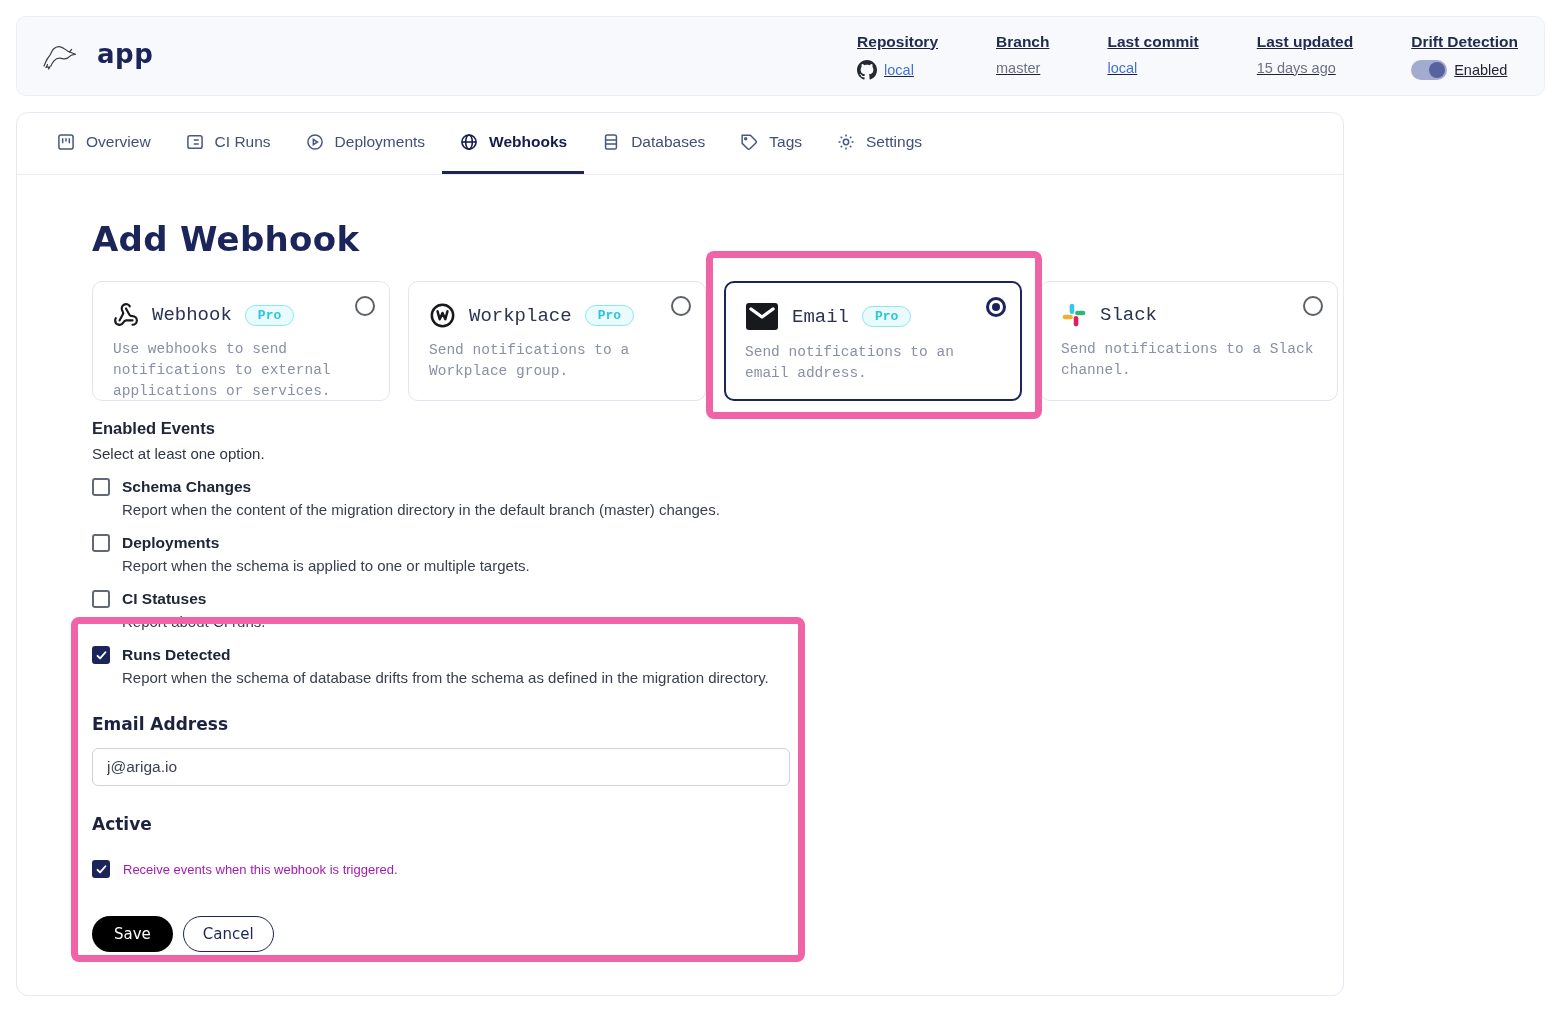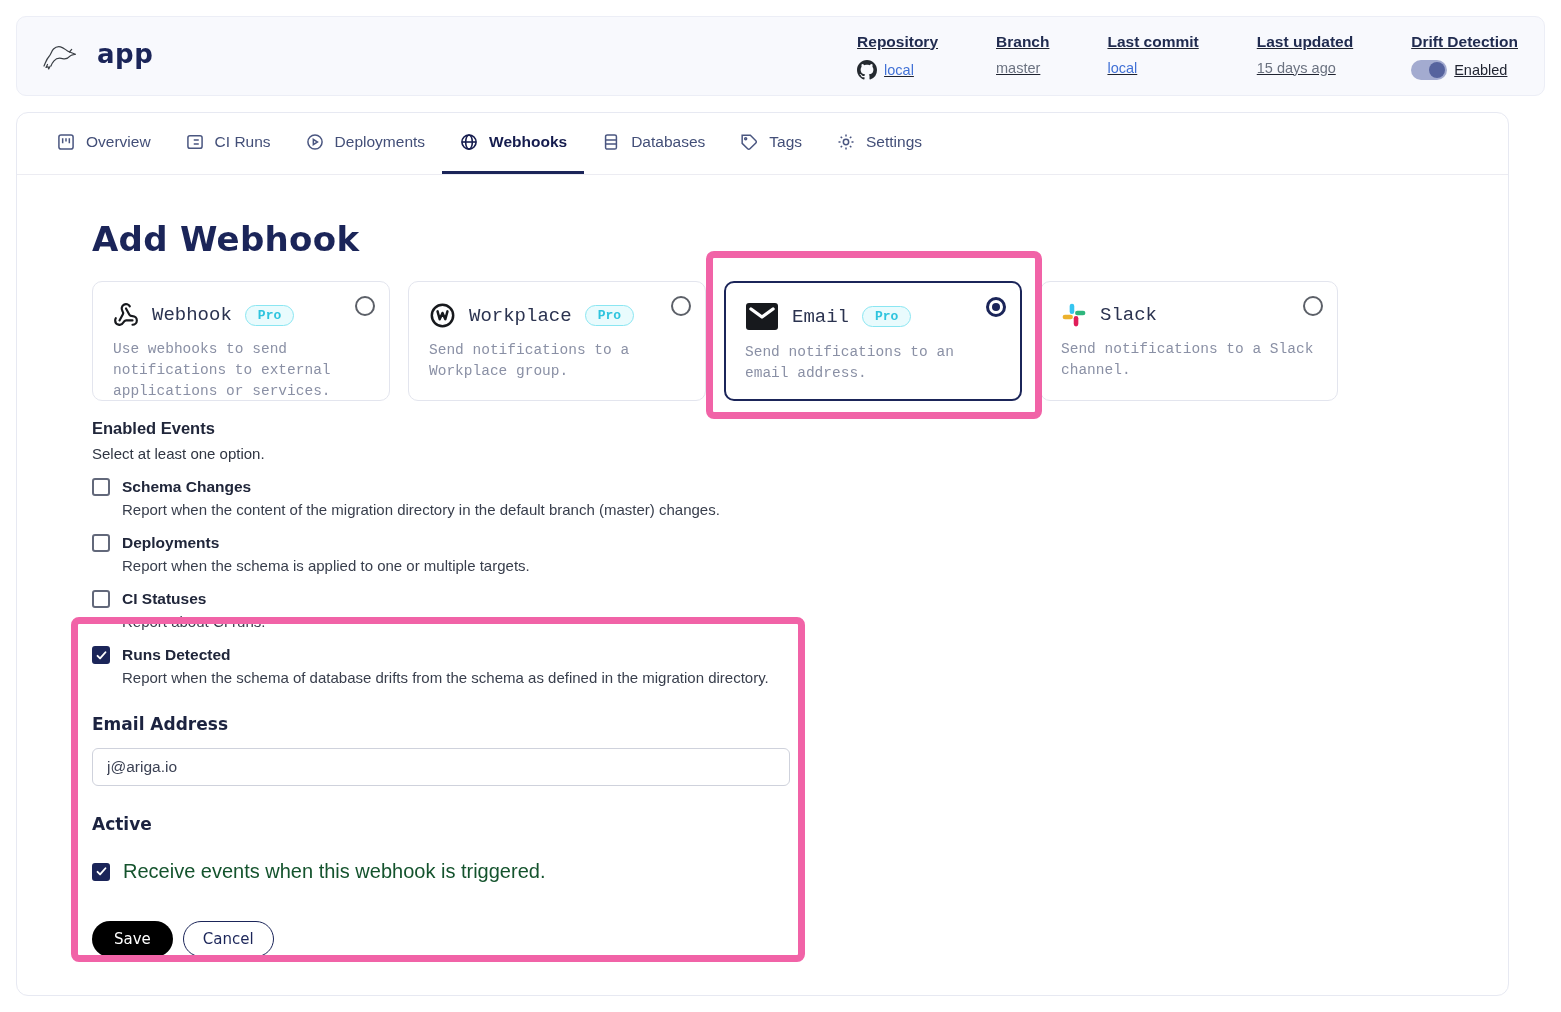--- a/index.html
+++ b/index.html
@@ -15,21 +15,21 @@
   .stats { display:flex; align-items:flex-start; gap:58px;text-decoration:underline; }
   .stat { display:flex; flex-direction:column; gap:9px; }
   .stat .lbl { font-weight:700; font-size:15.5px; color:#212c50; }
   .stat .val { font-size:14.5px; color:#6b7280; display:flex; align-items:center; gap:7px; }
   .stat .val.link { color:#4171d6; }
   .toggle { width:36px; height:20px; border-radius:999px; background:#a3abd0; position:relative; display:inline-block; }
   .toggle .knob { position:absolute; right:2px; top:2px; width:16px; height:16px; border-radius:50%; background:#56639e; }
   .stat .val .toggle-text { color:#1f2330; }
 
   
-  .panel { position:absolute; left:16px; top:112px; width:1493px; height:884px;
+  .panel { position:absolute; left:16px; top:112px; width:1328px; height:884px;
     background:#fff; border:1px solid #e7e9f2; border-radius:12px; }
   .tabs { display:flex; align-items:stretch; height:62px; border-bottom:1px solid #ececf2; padding:0 22px; }
   .tab { display:flex; align-items:center; gap:10px; padding:0 17px; cursor:pointer;
     font-size:15.5px; color:#434f78; border-bottom:3px solid transparent; }
   .tab svg { stroke:#4a5680; }
   .tab.active { color:#151c4e; font-weight:700; border-bottom-color:#1b2559; }
   .tab.active svg { stroke:#151c4e; }
 
   .content { padding:44px 0 0 75px; }
   h1.page-title { font-family:"DejaVu Sans", sans-serif; font-size:34px; font-weight:800;
@@ -60,21 +60,21 @@
   .checkbox { width:18px; height:18px; border:2px solid #62687a; border-radius:3px; background:#fff; flex:none; }
   .checkbox.checked { background:#1b2559; border-color:#1b2559; display:flex; align-items:center; justify-content:center; }
   .opt-label { font-weight:700; font-size:15.5px; color:#20263a; }
   .opt-desc { margin:5px 0 0 30px; font-size:15px; color:#383e4c; }
 
   
   .field-label { font-family:"DejaVu Sans", sans-serif; font-weight:700; font-size:17px; color:#1c2340; margin-top:28px; }
   .text-input { margin-top:14px; width:698px; height:38px; border:1px solid #cfd2dc; border-radius:6px;
     padding:0 14px; font-size:15.5px; color:#3c4254; outline:none; font-family:"Liberation Sans", sans-serif; }
   .active-row { margin-top:26px; display:flex; align-items:center; gap:13px; }
-  .active-row .cb-label { font-size:20px; color:#14532d;text-align:right; }
+  .active-row .cb-label { font-size:13px; color:#a21caf;text-align:right; }
   .btn-row { margin-top:38px; display:flex; align-items:center; gap:10px; }
   .btn { font-family:"DejaVu Sans", sans-serif; font-size:15px; border-radius:999px; cursor:pointer; }
   .btn-save { background:#000000; color:#fff; border:none; padding:9px 22px; }
   .btn-cancel { background:#fff; color:#1b2559; border:1.5px solid #1b2559; padding:8px 19px; }
 
   
   .hl { position:absolute; border:7px solid #f163a7; border-radius:8px; pointer-events:none; z-index:20; }
   .hl-email { left:706px; top:251px; width:336px; height:168px; }
   .hl-form  { left:71px;  top:617px; width:734px; height:345px; }
 

